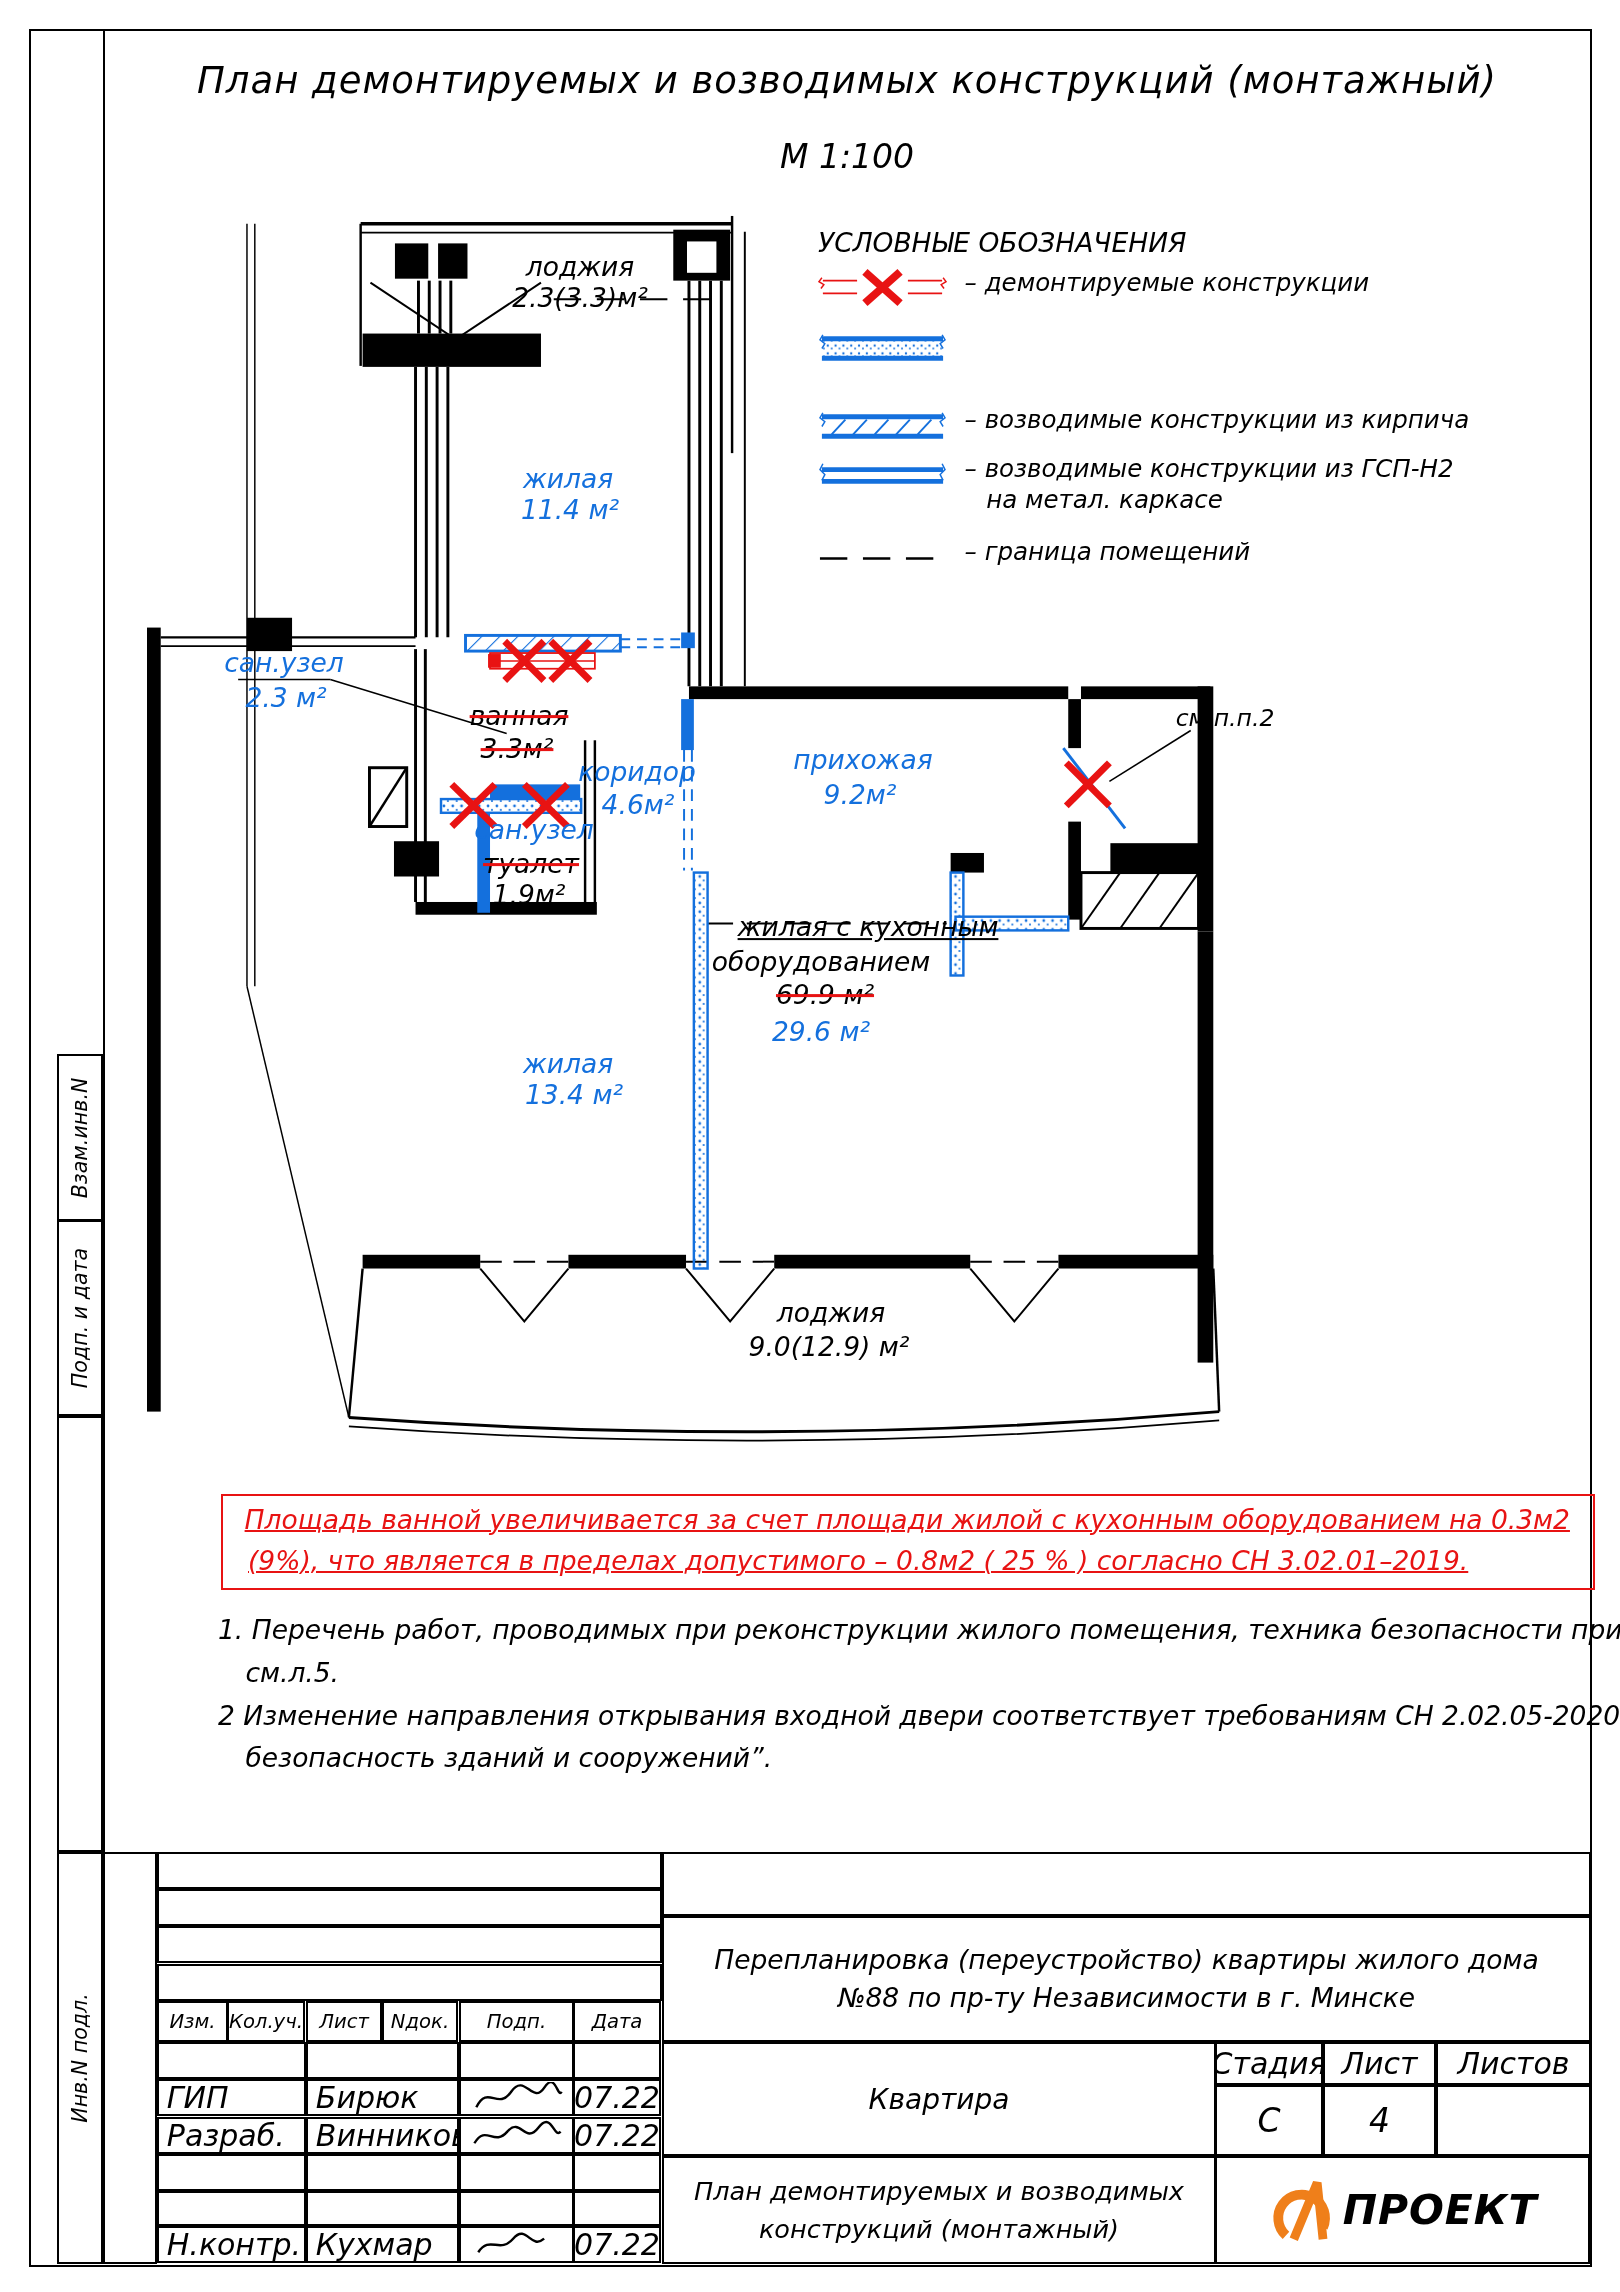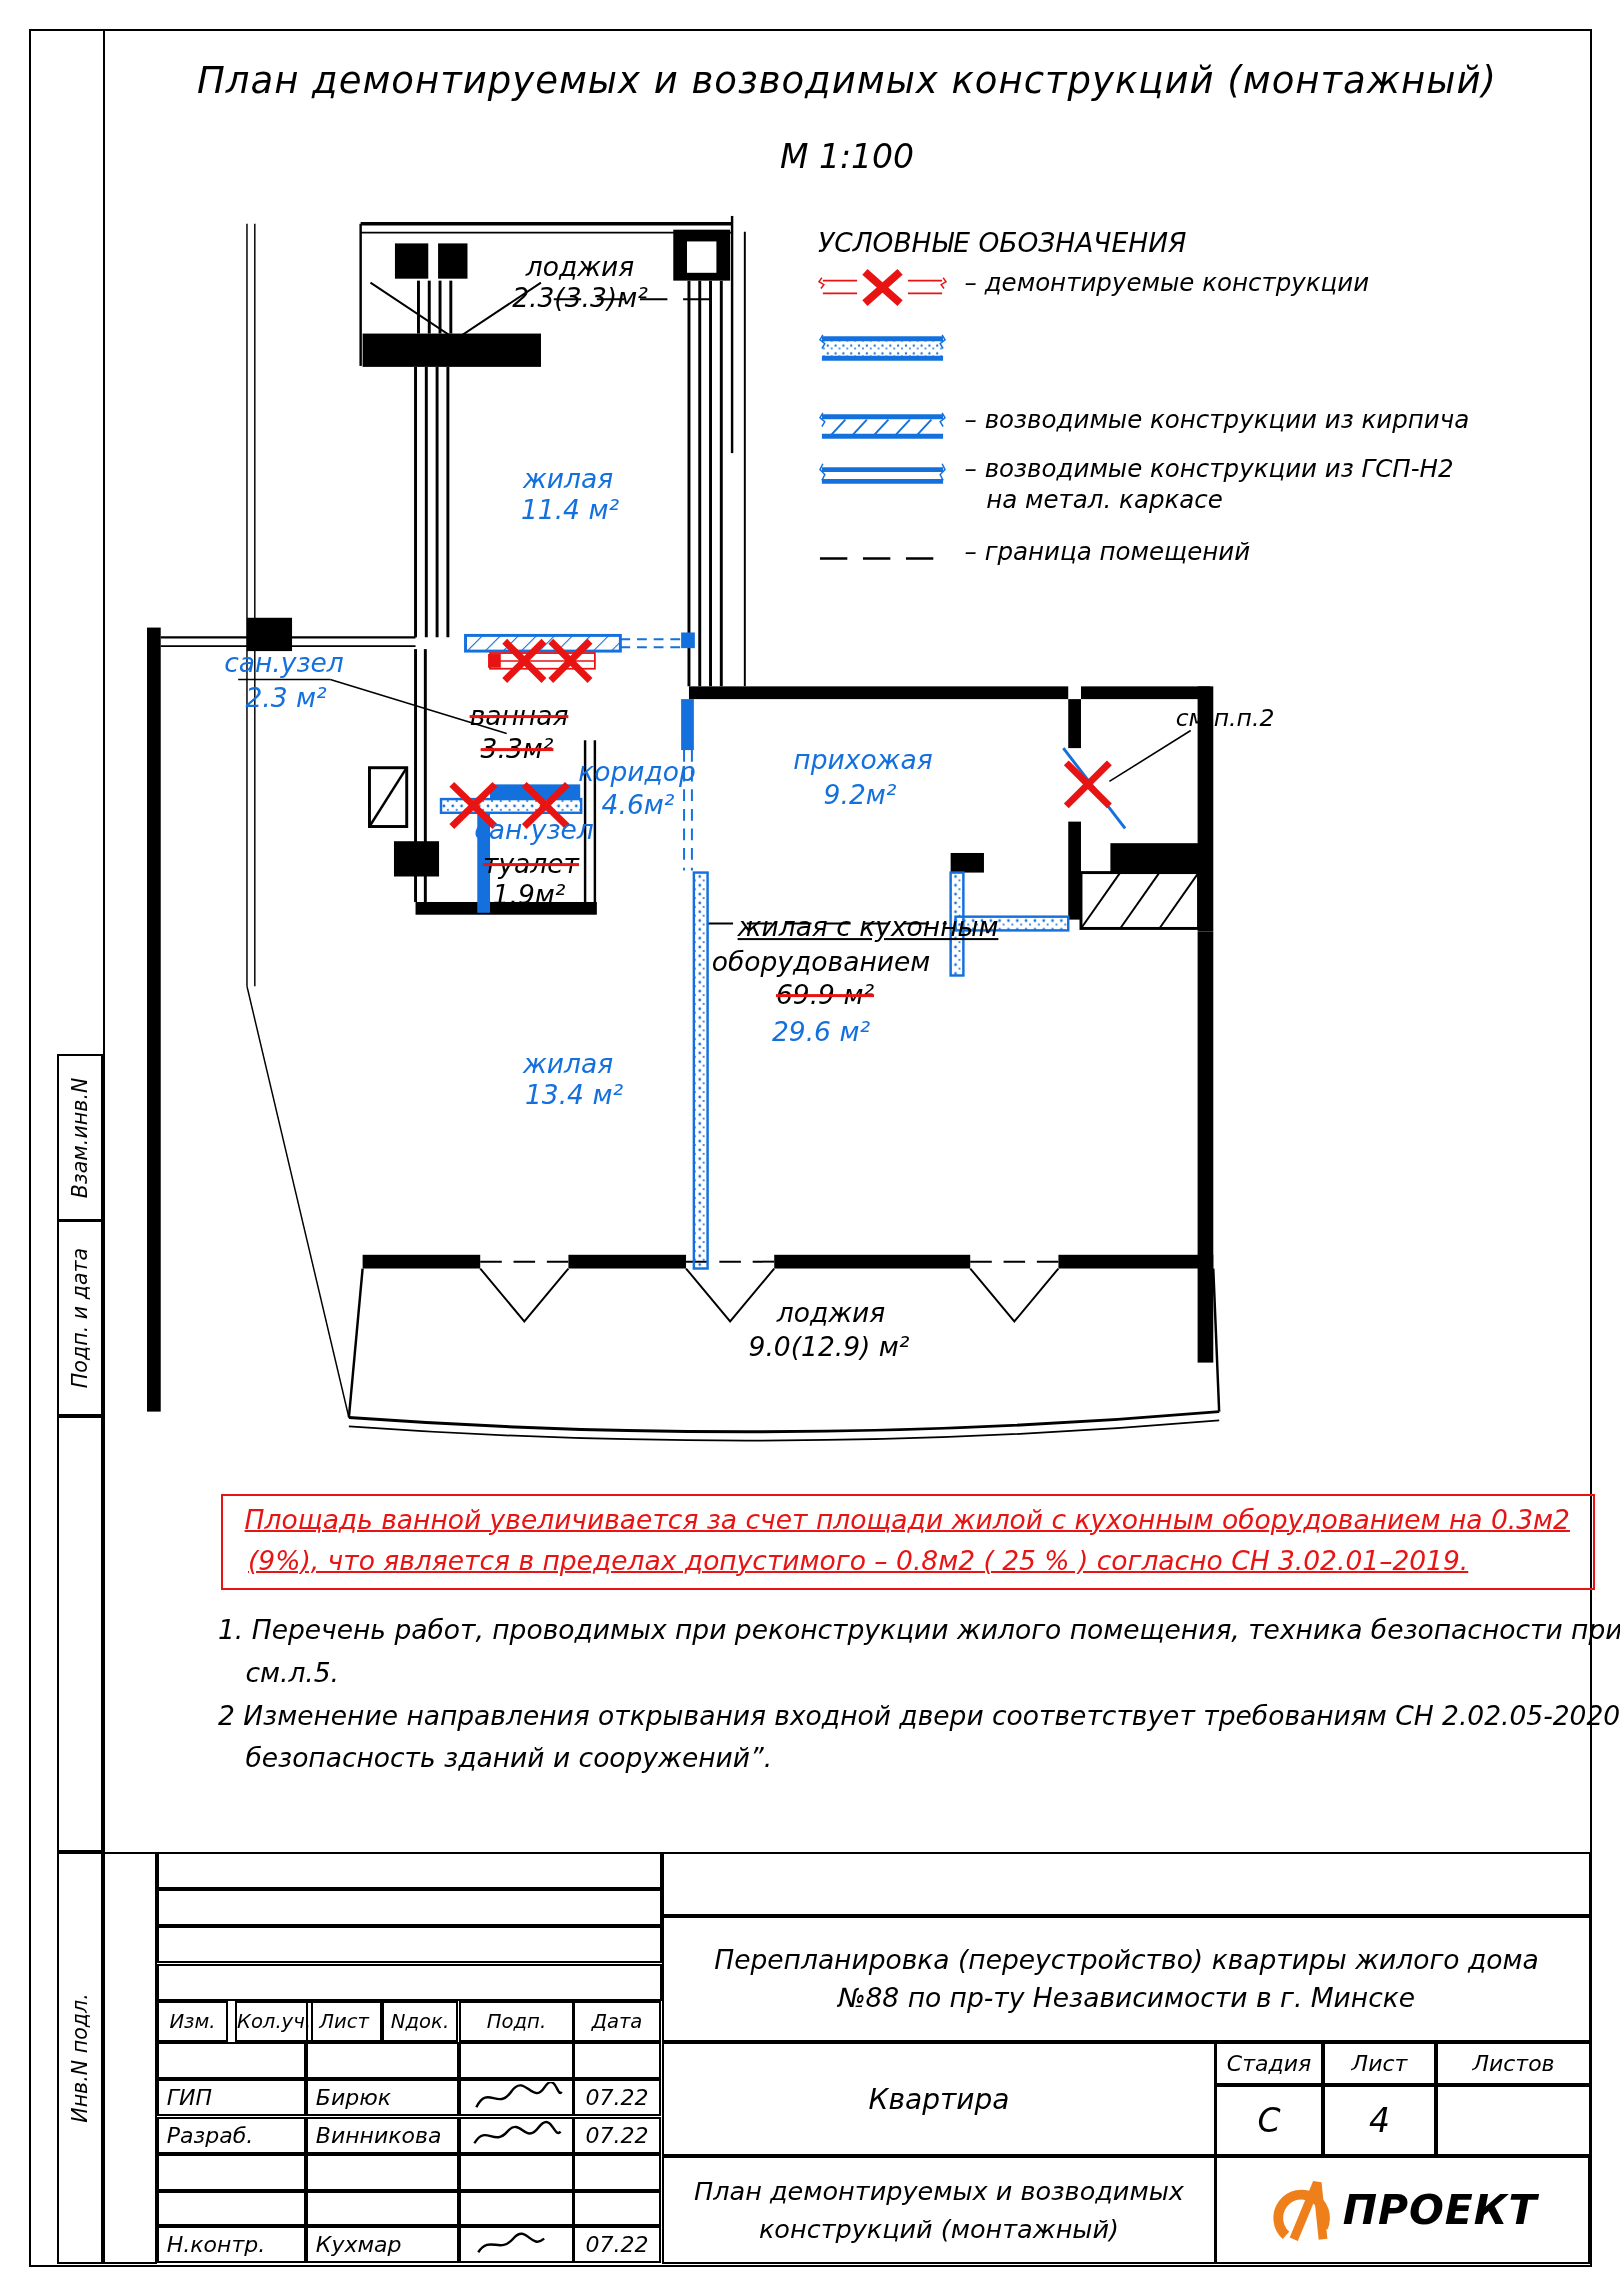--- a/index.html
+++ b/index.html
@@ -34,21 +34,21 @@
   .notes div{margin-bottom:13.7px;white-space:nowrap;}
   
   .strip-cell{position:absolute;left:57px;width:46px;border:2.5px solid #000;box-sizing:border-box;}
   .vlab{position:absolute;left:50%;top:50%;transform:translate(-50%,-50%) rotate(-90deg);
         white-space:nowrap;font-size:20.6px;}
   
   .stamp{position:absolute;left:103px;top:1852px;width:1488px;height:412px;}
   .cell{position:absolute;border:2.5px solid #000;box-sizing:border-box;display:flex;
         align-items:center;justify-content:center;overflow:hidden;}
   .cell.small{font-size:19.6px;}
-  .cell.val{font-size:22px;}
+  .cell.val{font-size:30px;}
   .cell.big{font-size:33px;}
   .proj{font-size:26.5px;line-height:1.45;text-align:center;padding:0 29px;}
   .doct{font-size:25.5px;line-height:1.5;text-align:center;padding:0 29px;}
   .logo-wrap{display:flex;align-items:center;justify-content:center;gap:2px;}
   .logo-text{font-size:41px;font-weight:bold;letter-spacing:1px;font-style:italic;}
   svg{display:block;}
   .plan-svg{position:absolute;left:0;top:0;}
 </style>
 </head>
 <body>
@@ -347,21 +347,21 @@
   <div class="stamp">
 
     <div class="cell" style="left:0;top:0;width:54px;height:412px;"></div>
 
     <div class="cell" style="left:54px;top:0;width:505px;height:37px;"></div>
     <div class="cell" style="left:54px;top:37px;width:505px;height:37px;"></div>
     <div class="cell" style="left:54px;top:74px;width:505px;height:37px;"></div>
     <div class="cell" style="left:54px;top:112px;width:505px;height:37px;"></div>
 
     <div class="cell small" style="left:54px;top:149px;width:71px;height:41px;">Изм.</div>
-    <div class="cell small" style="left:132px;top:149px;width:78px;height:41px;">Кол.уч.</div>
+    <div class="cell small" style="left:124px;top:149px;width:78px;height:41px;">Кол.уч.</div>
     <div class="cell small" style="left:203px;top:149px;width:76px;height:41px;">Лист</div>
     <div class="cell small" style="left:279px;top:149px;width:76px;height:41px;">Nдок.</div>
     <div class="cell small" style="left:356px;top:149px;width:115px;height:41px;">Подп.</div>
     <div class="cell small" style="left:470px;top:149px;width:88px;height:41px;">Дата</div>
 
     <div class="cell" style="left:54px;top:190px;width:149px;height:37px;"></div>
     <div class="cell" style="left:203px;top:190px;width:153px;height:37px;"></div>
     <div class="cell" style="left:356px;top:190px;width:115px;height:37px;"></div>
     <div class="cell" style="left:470px;top:190px;width:88px;height:37px;"></div>
 

